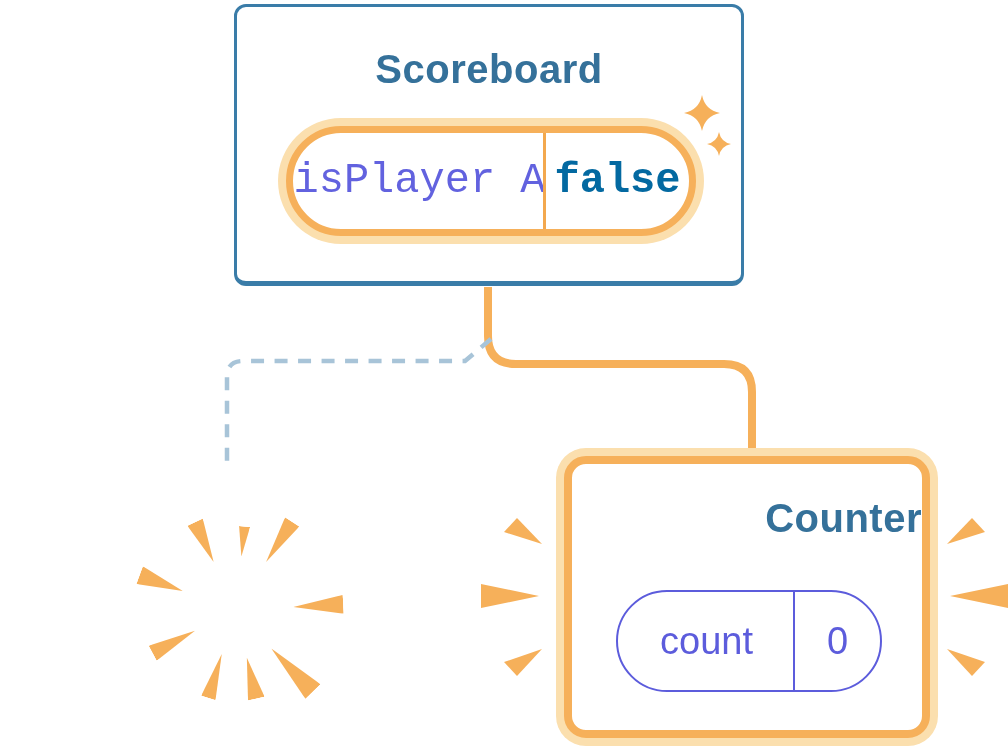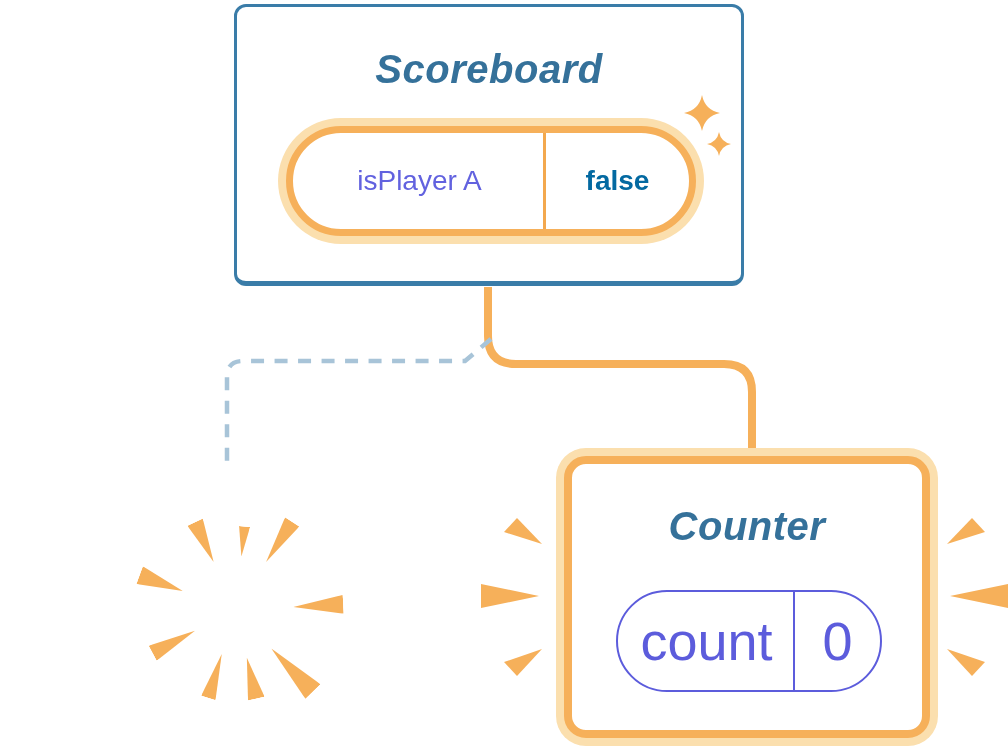--- a/index.html
+++ b/index.html
@@ -12,57 +12,56 @@
   .card { position:absolute; background:#ffffff; box-sizing:border-box; }
 
   
   .scoreboard-card {
     left:234px; top:4px; width:510px; height:282px; z-index:2;
     border:3px solid #3A7CA8; border-bottom-width:5px; border-radius:12px;
   }
   .card-title {
     text-align:center; color:#35719A; font-size:40px; font-weight:600;
     letter-spacing:0.5px;
-    font-style:italic;
   }
   .scoreboard-card .card-title { margin-top:40px; }
 
   
   .state-pill {
     position:absolute; display:flex; align-items:stretch; background:#ffffff;
     box-sizing:border-box; overflow:hidden;
   }
   .pill-strong {
     left:49px; top:119px; width:410px; height:110px;
     border:7px solid #F6B05A; border-radius:55px;
     box-shadow:0 0 0 8px #FBDFAE;
   }
   .pill-strong .pill-divider { position:absolute; top:0; bottom:0; left:250px; width:3px; background:#F3A84E; }
   .pill-strong .pill-label, .pill-strong .pill-value {
     display:flex; align-items:center; justify-content:center;
-    font-size:28px; color:#6262DF;
+    font-size:42px; color:#6262DF;font-family:Liberation Mono, monospace;
   }
   .pill-strong .pill-label { width:253px; }
   .pill-strong .pill-value { flex:1; font-weight:700; color:#0369a1; }
 
   
   .counter-card {
     left:564px; top:456px; width:366px; height:282px; z-index:2;
     border:8px solid #F6B05A; border-radius:22px;
     box-shadow:0 0 0 8px #FBDFAE;
   }
-  .counter-card .card-title { margin-top:40px; }
+  .counter-card .card-title { margin-top:32px;text-align:right; }
   .pill-thin {
     left:44px; top:126px; width:266px; height:102px;
     border:2px solid #5C5CDC; border-radius:51px;
   }
   .pill-thin .pill-divider { position:absolute; top:0; bottom:0; left:175px; width:2px; background:#5C5CDC; }
   .pill-thin .pill-label, .pill-thin .pill-value {
     display:flex; align-items:center; justify-content:center;
-    font-size:54px; color:#5C5CDC;
+    font-size:38px; color:#5C5CDC;
   }
   .pill-thin .pill-label { width:177px; }
   .pill-thin .pill-value { flex:1; }
 
   
   .removed-card {
     left:127px; top:455px; width:242px; height:230px; z-index:2;
     border-radius:14px; transform:rotate(11deg); transform-origin:0 0;
   }
   .ray {

